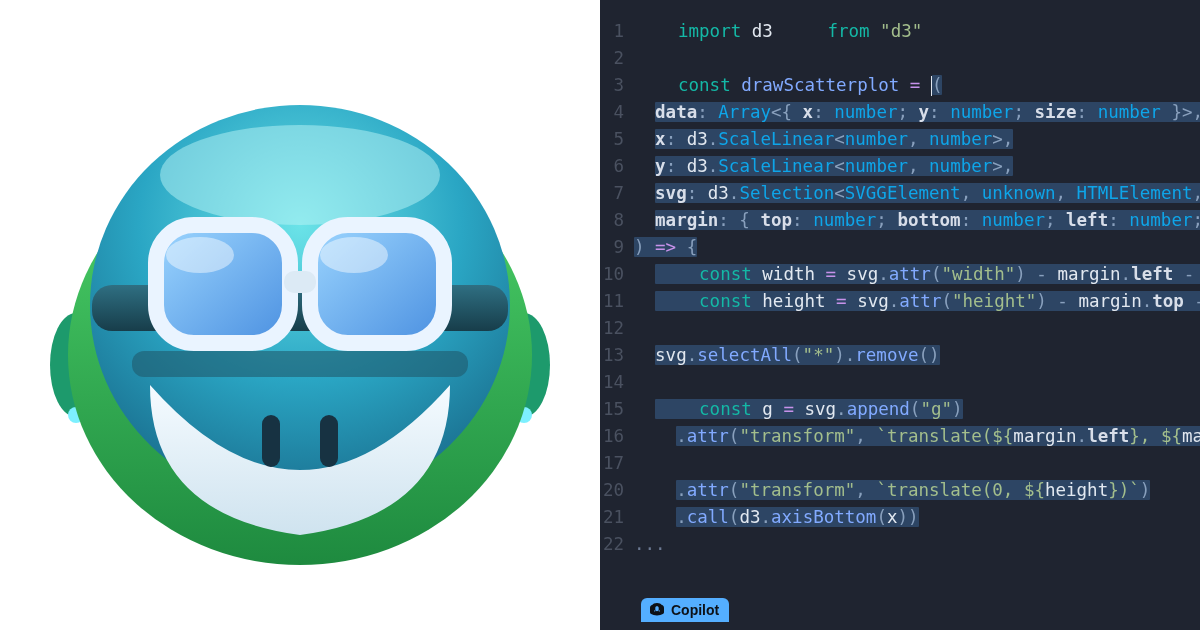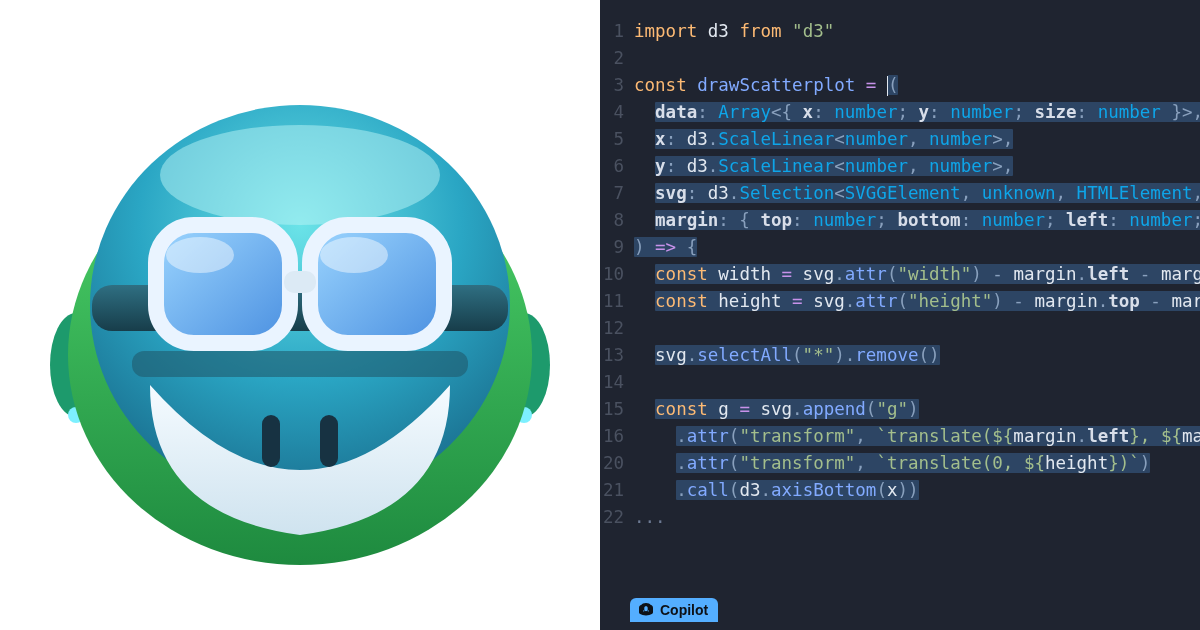--- a/index.html
+++ b/index.html
@@ -6,31 +6,31 @@
   html, body { width: 1200px; height: 630px; overflow: hidden; font-family: ui-monospace, "SF Mono", Menlo, Consolas, monospace; }
   .container { display: flex; width: 1200px; height: 630px; }
   .left-pane { width: 600px; height: 630px; background: #ffffff; display: flex; align-items: center; justify-content: center; }
   .right-pane { width: 600px; height: 630px; background: #1f2430; position: relative; overflow: hidden; }
   .code-area { display: flex; flex-direction: column; padding-top: 18px; font-size: 17.5px; line-height: 27px; }
   .code-line { display: flex; align-items: flex-start; height: 27px; white-space: pre; }
   .gutter { width: 34px; text-align: right; color: #4a5160; padding-right: 10px; flex-shrink: 0; user-select: none; }
   .code { position: relative; color: #cbd5e1; }
   .code .sel { background: #2d4564; border-radius: 1px; }
   .code .dim { color: #6c7a93; }
-  .kw { color: #fdba74; }
+  .kw { color: #14b8a6; margin-left: 44px; }
   .id { color: #e2e8f0; }
   .fn { color: #82aaff; }
   .str { color: #a3be8c; }
   .type { color: #0ea5e9; }
   .punct { color: #89a0bd; }
   .prop { color: #d8dee9; font-weight: bold; }
   .op { color: #c792ea; }
   .copilot-chip {
     position: absolute;
-    left: 30px;
+    left: 41px;
     bottom: 8px;
     background: #54aeff;
     color: #0d1117;
     font-family: -apple-system, BlinkMacSystemFont, "Segoe UI", sans-serif;
     font-size: 14px;
     font-weight: 600;
     padding: 4px 10px 4px 8px;
     border-radius: 6px 6px 0 0;
     display: flex;
     align-items: center;
@@ -112,20 +112,21 @@
         <div class="code-line"><span class="gutter">7</span><span class="code"><span>  </span><span class="sel"><span class="prop">svg</span><span class="punct">: </span><span class="id">d3</span><span class="punct">.</span><span class="type">Selection</span><span class="punct">&lt;</span><span class="type">SVGGElement</span><span class="punct">, </span><span class="type">unknown</span><span class="punct">, </span><span class="type">HTMLElement</span><span class="punct">,</span></span></span></div>
         <div class="code-line"><span class="gutter">8</span><span class="code"><span>  </span><span class="sel"><span class="prop">margin</span><span class="punct">: { </span><span class="prop">top</span><span class="punct">: </span><span class="type">number</span><span class="punct">; </span><span class="prop">bottom</span><span class="punct">: </span><span class="type">number</span><span class="punct">; </span><span class="prop">left</span><span class="punct">: </span><span class="type">number</span><span class="punct">;</span></span></span></div>
         <div class="code-line"><span class="gutter">9</span><span class="code"><span class="sel"><span class="punct">) </span><span class="op">=&gt;</span><span class="punct"> {</span></span></span></div>
         <div class="code-line"><span class="gutter">10</span><span class="code"><span>  </span><span class="sel"><span class="kw">const</span><span> </span><span class="id">width</span><span class="op"> = </span><span class="id">svg</span><span class="punct">.</span><span class="fn">attr</span><span class="punct">(</span><span class="str">"width"</span><span class="punct">) - </span><span class="id">margin</span><span class="punct">.</span><span class="prop">left</span><span class="punct"> - </span><span class="id">marg</span></span></span></div>
         <div class="code-line"><span class="gutter">11</span><span class="code"><span>  </span><span class="sel"><span class="kw">const</span><span> </span><span class="id">height</span><span class="op"> = </span><span class="id">svg</span><span class="punct">.</span><span class="fn">attr</span><span class="punct">(</span><span class="str">"height"</span><span class="punct">) - </span><span class="id">margin</span><span class="punct">.</span><span class="prop">top</span><span class="punct"> - </span><span class="id">mar</span></span></span></div>
         <div class="code-line"><span class="gutter">12</span><span class="code"></span></div>
         <div class="code-line"><span class="gutter">13</span><span class="code"><span>  </span><span class="sel"><span class="id">svg</span><span class="punct">.</span><span class="fn">selectAll</span><span class="punct">(</span><span class="str">"*"</span><span class="punct">).</span><span class="fn">remove</span><span class="punct">()</span></span></span></div>
         <div class="code-line"><span class="gutter">14</span><span class="code"></span></div>
         <div class="code-line"><span class="gutter">15</span><span class="code"><span>  </span><span class="sel"><span class="kw">const</span><span> </span><span class="id">g</span><span class="op"> = </span><span class="id">svg</span><span class="punct">.</span><span class="fn">append</span><span class="punct">(</span><span class="str">"g"</span><span class="punct">)</span></span></span></div>
         <div class="code-line"><span class="gutter">16</span><span class="code"><span>    </span><span class="sel"><span class="punct">.</span><span class="fn">attr</span><span class="punct">(</span><span class="str">"transform"</span><span class="punct">, </span><span class="str">`translate(${</span><span class="id">margin</span><span class="punct">.</span><span class="prop">left</span><span class="str">}, ${</span><span class="id">ma</span></span></span></div>
+        <div class="code-line"><span class="gutter">17</span><span class="code"></span></div>
         <div class="code-line"><span class="gutter">20</span><span class="code"><span>    </span><span class="sel"><span class="punct">.</span><span class="fn">attr</span><span class="punct">(</span><span class="str">"transform"</span><span class="punct">, </span><span class="str">`translate(0, ${</span><span class="id">height</span><span class="str">})`</span><span class="punct">)</span></span></span></div>
         <div class="code-line"><span class="gutter">21</span><span class="code"><span>    </span><span class="sel"><span class="punct">.</span><span class="fn">call</span><span class="punct">(</span><span class="id">d3</span><span class="punct">.</span><span class="fn">axisBottom</span><span class="punct">(</span><span class="id">x</span><span class="punct">))</span></span></span></div>
         <div class="code-line"><span class="gutter">22</span><span class="code"><span class="dim">...</span></span></div>
       </div>
     <div class="copilot-chip">
       <svg viewBox="0 0 16 16">
         <path fill="#0d1117" d="M8 1c2.4 0 4 .9 4.8 2.1C14.2 3.4 15 4.5 15 6v4.2c0 .8-.5 1.5-1.2 1.8C12.4 12.7 10.4 13.5 8 13.5s-4.4-.8-5.8-1.5C1.5 11.7 1 11 1 10.2V6c0-1.5.8-2.6 2.2-2.9C4 1.9 5.6 1 8 1Zm0 3.2c-1.1 0-1.7.6-1.7 1.7v1.6c0 1.1.6 1.7 1.7 1.7s1.7-.6 1.7-1.7V5.9c0-1.1-.6-1.7-1.7-1.7ZM5.7 8.3c-.3 0-.6.3-.6.6s.3.6.6.6.6-.3.6-.6-.3-.6-.6-.6Zm4.6 0c-.3 0-.6.3-.6.6s.3.6.6.6.6-.3.6-.6-.3-.6-.6-.6Z"></path>
       </svg>
       <span>Copilot</span>
     </div>

